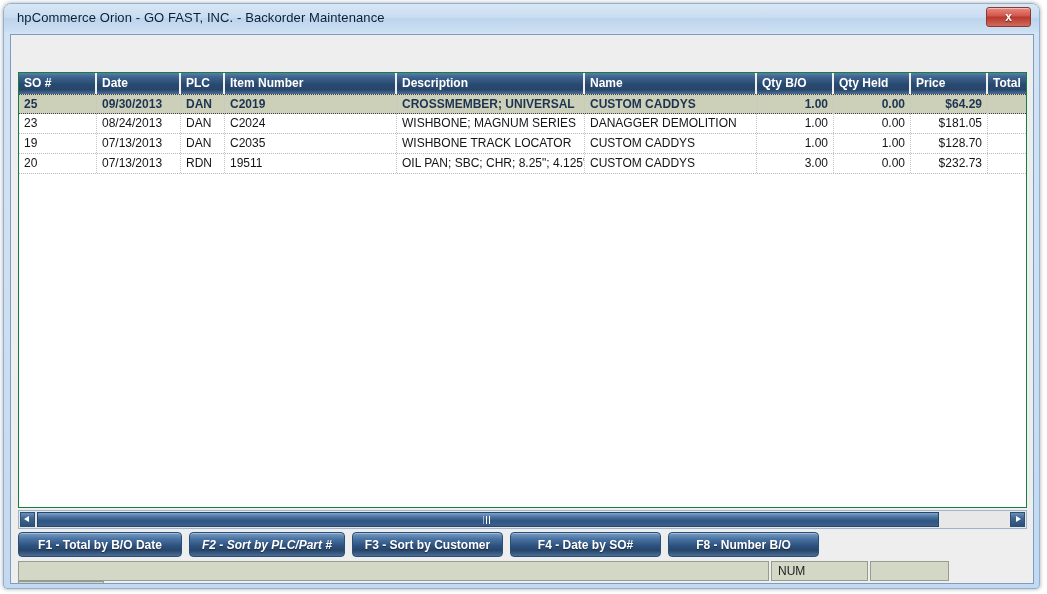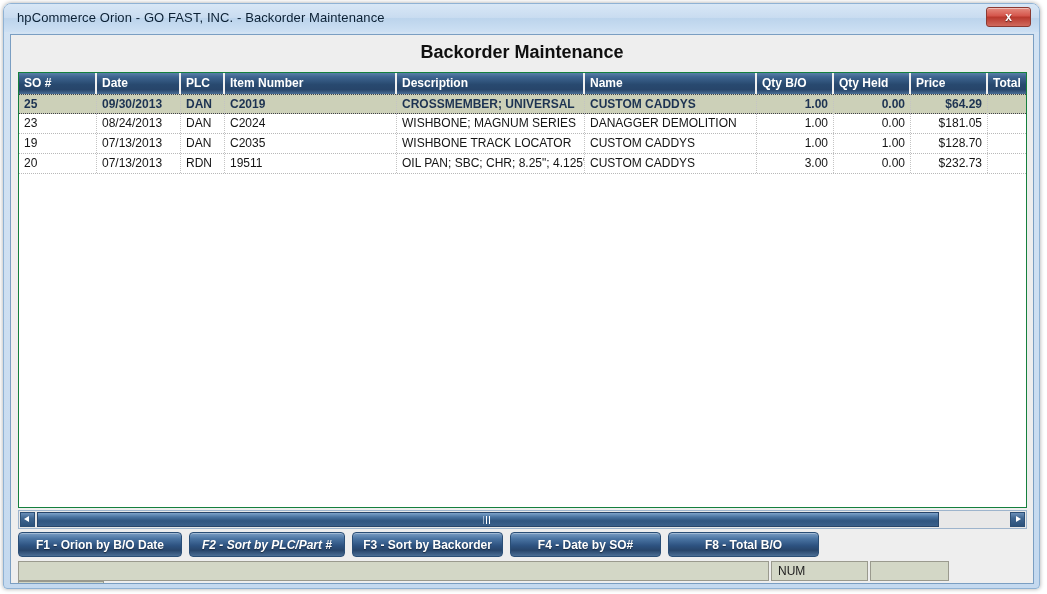--- a/index.html
+++ b/index.html
@@ -295,39 +295,38 @@
 
 <div class="window">
 
   <div class="titlebar">
     <div class="titlebar-text">hpCommerce Orion - GO FAST, INC. - Backorder Maintenance</div>
     <div class="close-btn">x</div>
   </div>
 
   <div class="client">
 
-    <div class="page-title">Backorder Maintenance</div>
 
     <div class="grid">
       <div class="grid-header"><div class="hcell" style="width: 78px;">SO #</div><div class="hcell" style="width: 84px;">Date</div><div class="hcell" style="width: 44px;">PLC</div><div class="hcell" style="width: 172px;">Item Number</div><div class="hcell" style="width: 188px;">Description</div><div class="hcell" style="width: 172px;">Name</div><div class="hcell" style="width: 77px;">Qty B/O</div><div class="hcell" style="width: 77px;">Qty Held</div><div class="hcell" style="width: 77px;">Price</div><div class="hcell" style="width: 40px;">Total</div></div>
       <div class="grid-body">
         <div class="row selected"><div class="cell" style="width: 78px;">25</div><div class="cell" style="width: 84px;">09/30/2013</div><div class="cell" style="width: 44px;">DAN</div><div class="cell" style="width: 172px;">C2019</div><div class="cell" style="width: 188px;">CROSSMEMBER; UNIVERSAL</div><div class="cell" style="width: 172px;">CUSTOM CADDYS</div><div class="cell num" style="width: 77px;">1.00</div><div class="cell num" style="width: 77px;">0.00</div><div class="cell num" style="width: 77px;">$64.29</div><div class="cell num" style="width: 40px;"></div></div>
           <div class="row"><div class="cell" style="width: 78px;">23</div><div class="cell" style="width: 84px;">08/24/2013</div><div class="cell" style="width: 44px;">DAN</div><div class="cell" style="width: 172px;">C2024</div><div class="cell" style="width: 188px;">WISHBONE; MAGNUM SERIES</div><div class="cell" style="width: 172px;">DANAGGER DEMOLITION</div><div class="cell num" style="width: 77px;">1.00</div><div class="cell num" style="width: 77px;">0.00</div><div class="cell num" style="width: 77px;">$181.05</div><div class="cell num" style="width: 40px;"></div></div>
           <div class="row"><div class="cell" style="width: 78px;">19</div><div class="cell" style="width: 84px;">07/13/2013</div><div class="cell" style="width: 44px;">DAN</div><div class="cell" style="width: 172px;">C2035</div><div class="cell" style="width: 188px;">WISHBONE TRACK LOCATOR</div><div class="cell" style="width: 172px;">CUSTOM CADDYS</div><div class="cell num" style="width: 77px;">1.00</div><div class="cell num" style="width: 77px;">1.00</div><div class="cell num" style="width: 77px;">$128.70</div><div class="cell num" style="width: 40px;"></div></div>
           <div class="row"><div class="cell" style="width: 78px;">20</div><div class="cell" style="width: 84px;">07/13/2013</div><div class="cell" style="width: 44px;">RDN</div><div class="cell" style="width: 172px;">19511</div><div class="cell" style="width: 188px;">OIL PAN; SBC; CHR; 8.25"; 4.125"...</div><div class="cell" style="width: 172px;">CUSTOM CADDYS</div><div class="cell num" style="width: 77px;">3.00</div><div class="cell num" style="width: 77px;">0.00</div><div class="cell num" style="width: 77px;">$232.73</div><div class="cell num" style="width: 40px;"></div></div>
           <div class="grid-filler" style="top: 80px;"></div>
       </div>
     </div>
 
     <div class="hscroll">
       <div class="sb-arrow left"></div>
       <div class="sb-thumb">
         <div class="sb-grip"></div>
       </div>
       <div class="sb-arrow right"></div>
     </div>
 
-    <div class="btnbar"><div class="fbtn" style="width: 164px;">F1 - Orion by B/O Date</div><div class="fbtn" style="width: 156px; font-style: italic;">F2 - Sort by PLC/Part #</div><div class="fbtn" style="width: 151px;">F3 - Sort by Backorder</div><div class="fbtn" style="width: 151px;">F4 - Date by SO#</div><div class="fbtn" style="width: 151px;">F8 - Total B/O</div></div>
+    <div class="btnbar"><div class="fbtn" style="width: 164px;">F1 - Total by B/O Date</div><div class="fbtn" style="width: 156px; font-style: italic;">F2 - Sort by PLC/Part #</div><div class="fbtn" style="width: 151px;">F3 - Sort by Customer</div><div class="fbtn" style="width: 151px;">F4 - Date by SO#</div><div class="fbtn" style="width: 151px;">F8 - Number B/O</div></div>
 
     <div class="statusbar"><div class="spanel" style="width: 751px;"></div><div class="spanel" style="width: 97px;">NUM</div><div class="spanel" style="width: 79px;"></div><div class="spanel center" style="width: 86px;">ESC - Exit</div></div>
 
   </div>
 </div>
 
 </body></html>

